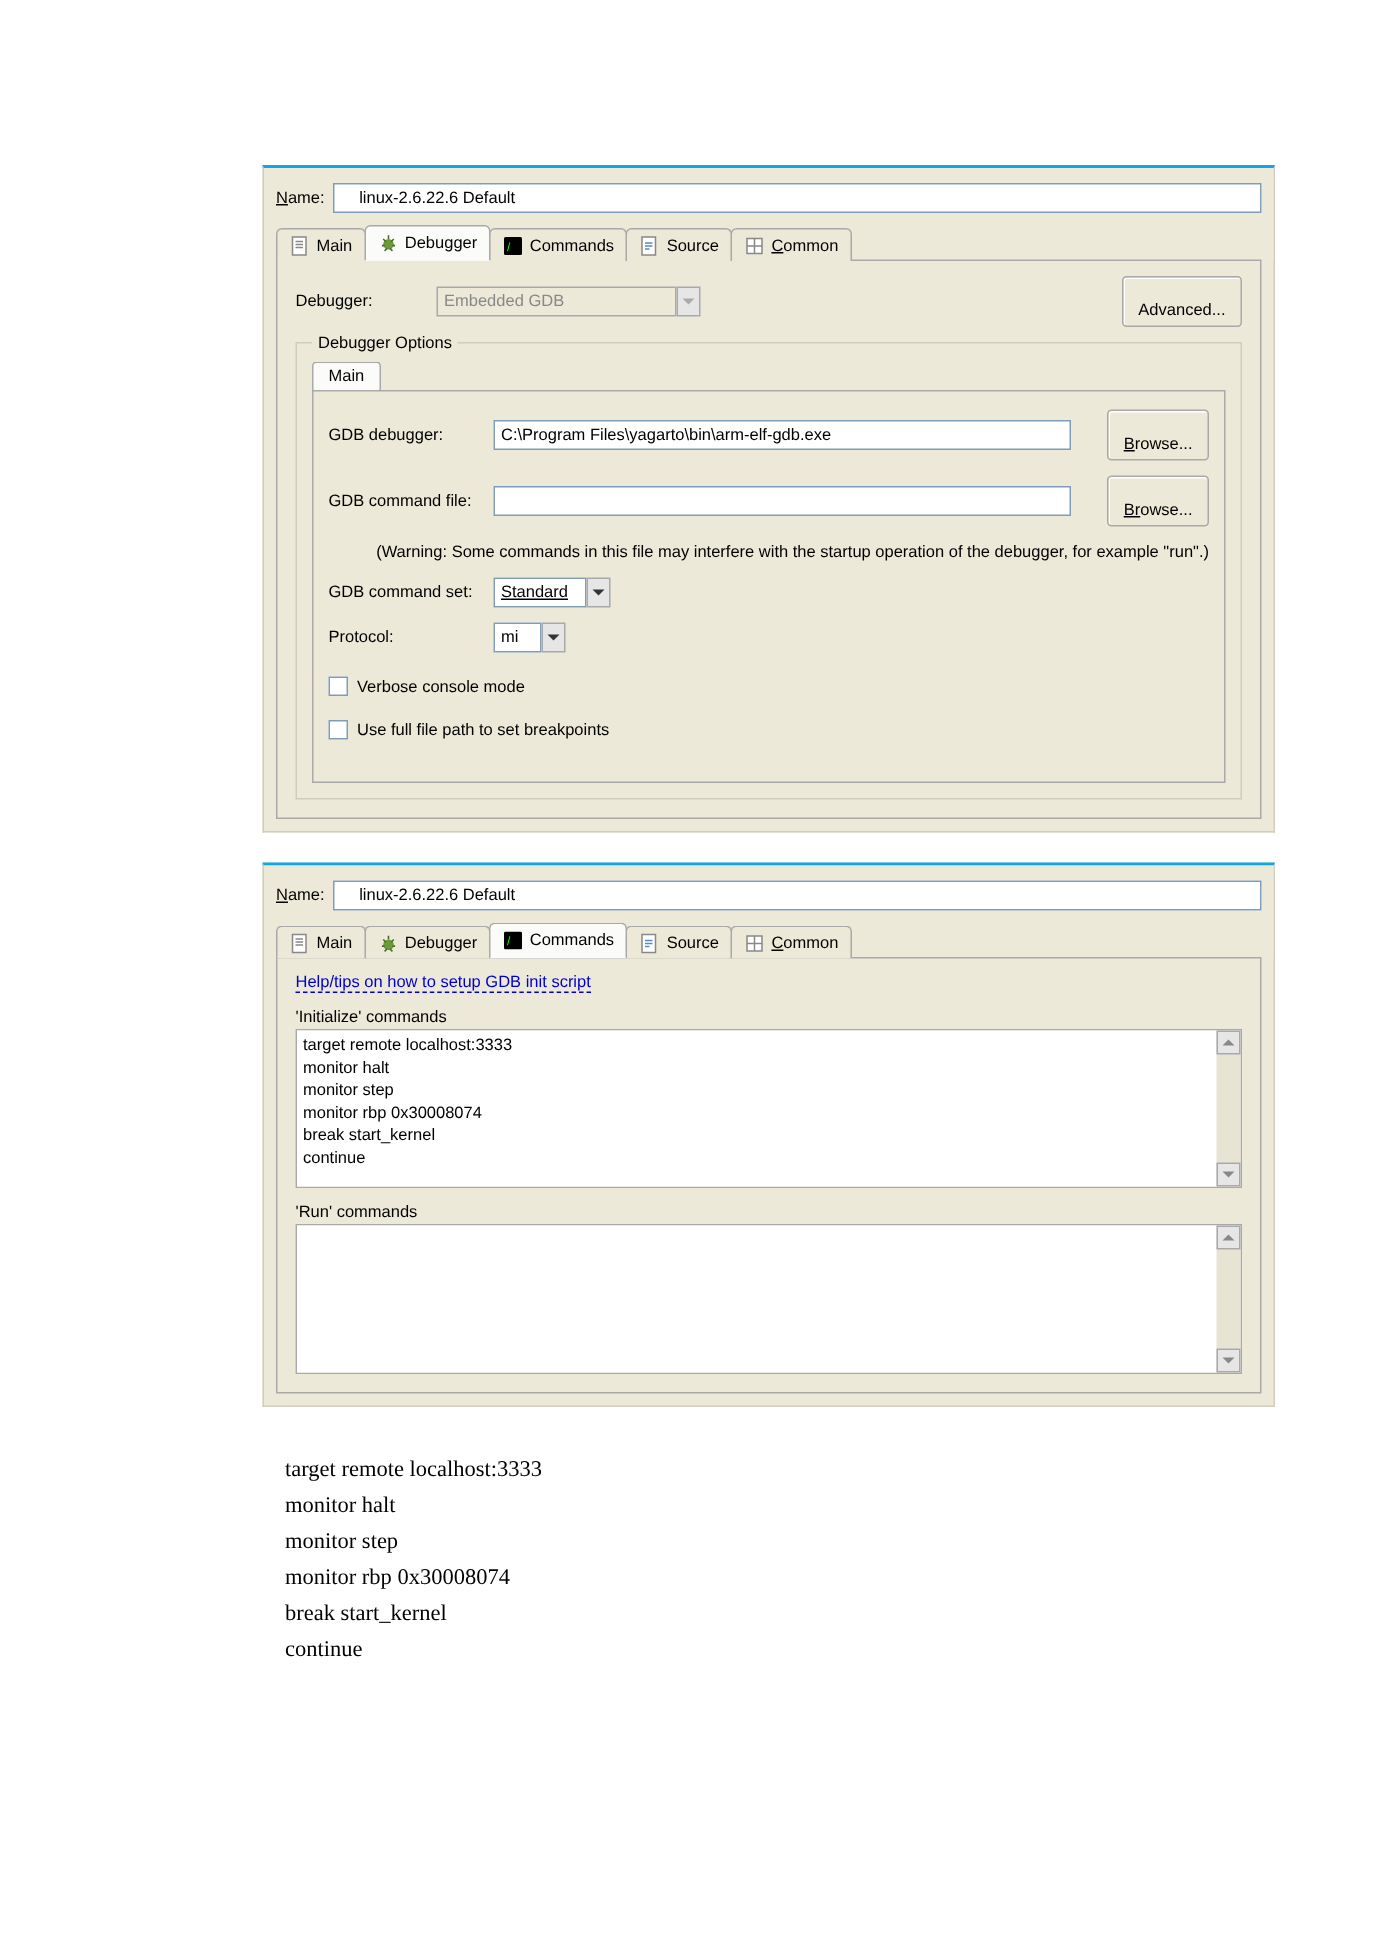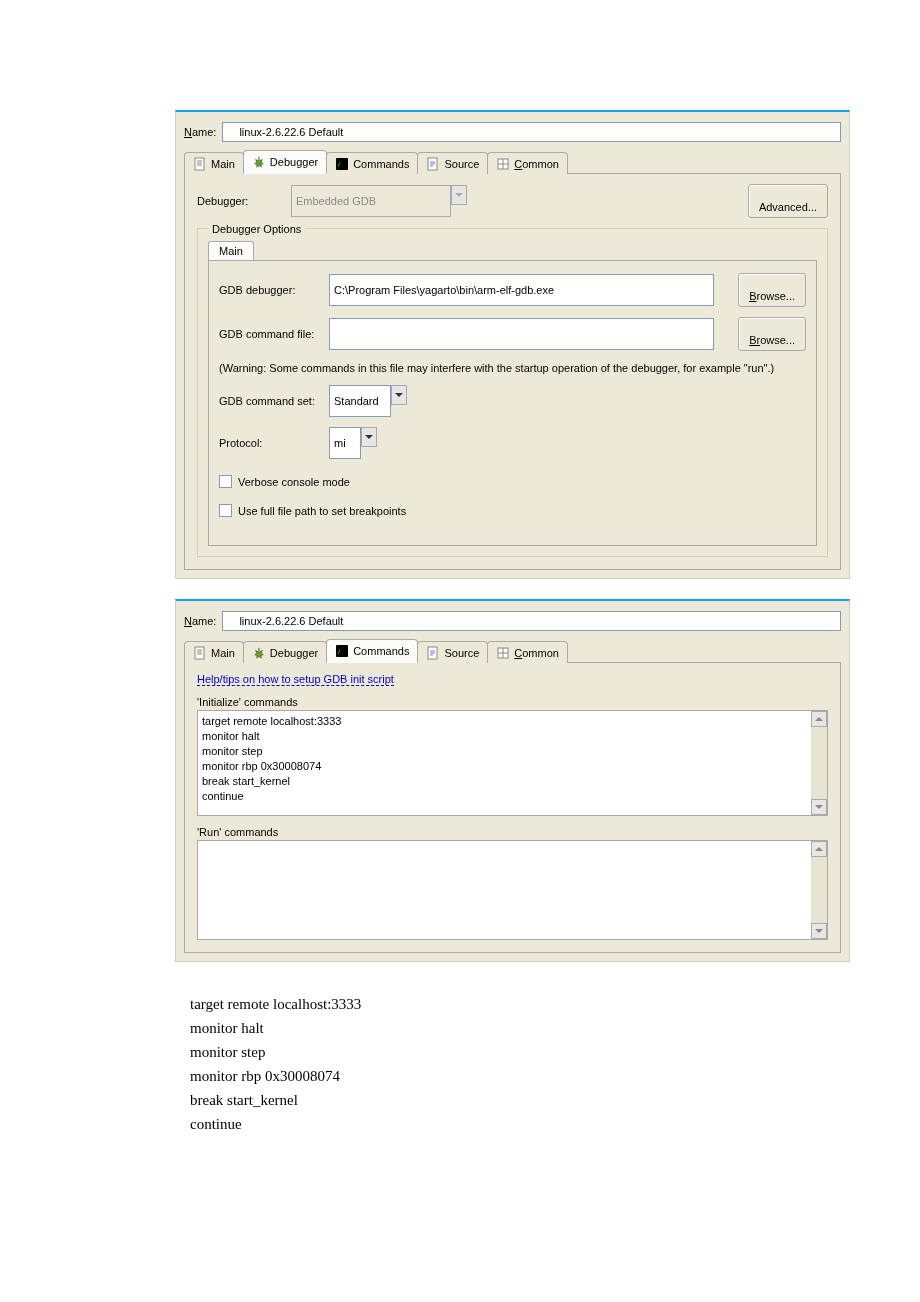--- a/index.html
+++ b/index.html
@@ -76,21 +76,21 @@
   .row {
     display: flex;
     align-items: center;
     margin-bottom: 10px;
   }
   .row label {
     width: 90px;
   }
   .row label.w110 { width: 110px; }
   .text-input {
-    height: 32px;
+    height: 20px;
     border: 1px solid #7f9db9;
     background: #fff;
     padding: 1px 4px;
     font-family: inherit;
     font-size: 11px;
   }
   .text-input.disabled {
     background: #ece9d8;
     color: #888;
     border: 1px solid #a9a9a9;
@@ -154,20 +154,21 @@
     cursor: pointer;
   }
   .inner-content {
     border: 1px solid #a9a9a9;
     padding: 12px 10px;
   }
   .warn {
     font-size: 11px;
     margin: 4px 0 10px 0;
     line-height: 1.3;
+    text-align: right;
   }
   .chk-row {
     display: flex;
     align-items: flex-end;
     gap: 6px;
     margin: 16px 0;
   }
   .checkbox {
     width: 13px;
     height: 13px;
@@ -331,21 +332,21 @@
         <div class="row">
           <label class="w110">GDB command file:</label>
           <input class="text-input" style="flex: 1 1 0%;" value="">
           <div style="width:24px"></div>
           <button class="btn"><span class="underline">Br</span><span>owse...</span></button>
         </div>
         <div class="warn">(Warning: Some commands in this file may interfere with the startup operation of the debugger, for example "run".)</div>
         <div class="row">
           <label class="w110">GDB command set:</label>
           <div class="dropdown-wrap">
-            <input class="text-input" style="width: 62px;" value="Standard">
+            <input class="text-input" style="width: 62px; text-decoration: underline;" value="Standard">
             <div class="dropdown-btn">
                 <div class="tri-down"></div>
               </div>
           </div>
         </div>
         <div class="row">
           <label class="w110">Protocol:</label>
           <div class="dropdown-wrap">
             <input class="text-input" style="width: 32px;" value="mi">
             <div class="dropdown-btn">

